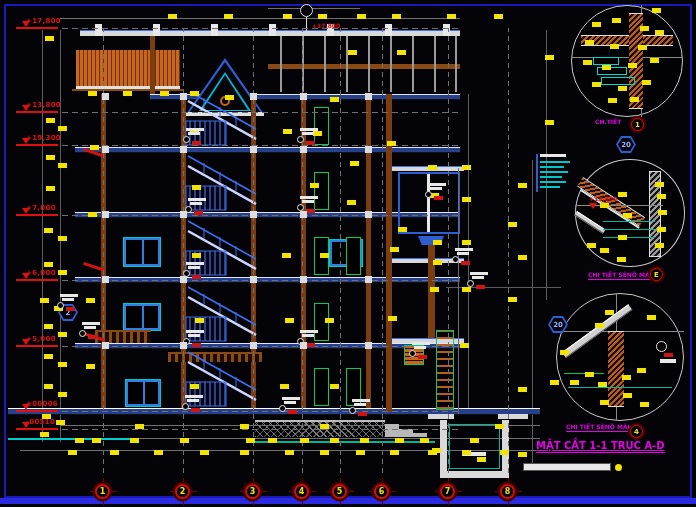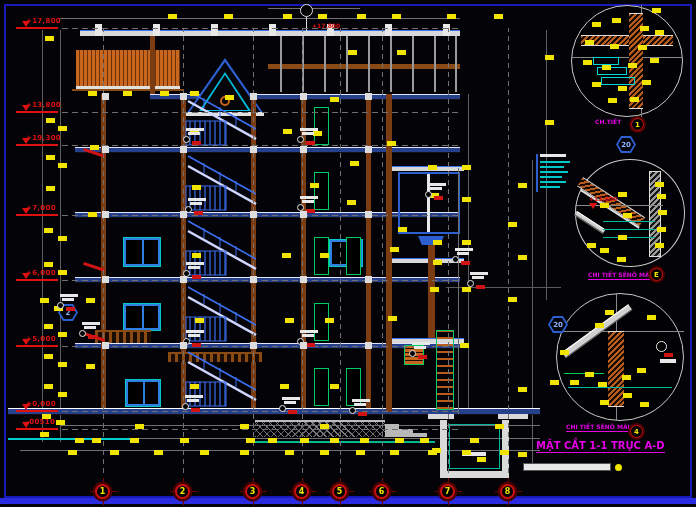--- a/index.html
+++ b/index.html
@@ -259,21 +259,21 @@
   <div class="wcirc" style="left:656px;top:341px;width:11px;height:11px;"></div>
   <div class="clu-r" style="left:664px;top:353px;"></div>
   <div class="wbar" style="left:660px;top:359px;width:16px;height:4px;"></div>
 
   <div class="mag" style="left:595px;top:118px;font-size:6px;">CH.TIẾT</div>
   <div class="rbubble" style="left:631px;top:118px;">1</div>
   <div class="mag u" style="left:588px;top:271px;font-size:6px;">CHI TIẾT SÊNÔ MÁI</div>
   <div class="rbubble" style="left:650px;top:268px;">E</div>
   <div class="mag u" style="left:566px;top:423px;font-size:6px;">CHI TIẾT SÊNÔ MÁI 2-2</div>
   <div class="rbubble" style="left:630px;top:425px;">4</div>
-  <div class="mag u" style="left:536px;top:440px;font-size:10px;">MẶT CẮT 1-1 TRỤC A-D</div>
+  <div class="mag u" style="left:536px;top:440px;font-size:10px;text-decoration:underline;">MẶT CẮT 1-1 TRỤC A-D</div>
   <div class="scalebar" style="left:523px;top:463px;width:88px;height:8px;"></div>
   <div class="dot-y" style="left:615px;top:464px;width:7px;height:7px;"></div>
 
   <div id="gen">
       <div class="lvl-dash" style="left: 62px; top: 28px; width: 398px;"></div>
       <div class="lvl-line" style="left: 16px; top: 27px;"></div>
       <div class="lvl-tri" style="left: 22px; top: 21px;"></div>
       <div class="lvl-txt" style="left: 26px; top: 17px;">+17,800</div>
       <div class="lvl-dash" style="left: 62px; top: 112px; width: 398px;"></div>
       <div class="lvl-line" style="left: 16px; top: 111px;"></div>
@@ -291,21 +291,21 @@
       <div class="lvl-line" style="left: 16px; top: 279px;"></div>
       <div class="lvl-tri" style="left: 22px; top: 273px;"></div>
       <div class="lvl-txt" style="left: 26px; top: 269px;">+6,000</div>
       <div class="lvl-dash" style="left: 62px; top: 346px; width: 398px;"></div>
       <div class="lvl-line" style="left: 16px; top: 345px;"></div>
       <div class="lvl-tri" style="left: 22px; top: 339px;"></div>
       <div class="lvl-txt" style="left: 26px; top: 335px;">+5,000</div>
       <div class="lvl-dash" style="left: 62px; top: 411px; width: 398px;"></div>
       <div class="lvl-line" style="left: 16px; top: 410px;"></div>
       <div class="lvl-tri" style="left: 22px; top: 404px;"></div>
-      <div class="lvl-txt" style="left: 26px; top: 400px;">±0,000</div>
+      <div class="lvl-txt" style="left: 26px; top: 400px;">±00006</div>
       <div class="lvl-dash" style="left: 62px; top: 429px; width: 398px;"></div>
       <div class="lvl-line" style="left: 16px; top: 428px;"></div>
       <div class="lvl-tri" style="left: 22px; top: 422px;"></div>
       <div class="lvl-txt" style="left: 26px; top: 418px;">-00510</div>
       <div class="gline" style="left: 103px; top: 28px; height: 445px;"></div>
       <div class="bub-v" style="left: 103px; top: 478px;"></div>
       <div class="bub-h" style="left: 90px; top: 491px;"></div>
       <div class="bubble" style="left: 95px; top: 484px;">1</div>
       <div class="gline" style="left: 183px; top: 28px; height: 445px;"></div>
       <div class="bub-v" style="left: 183px; top: 478px;"></div>

